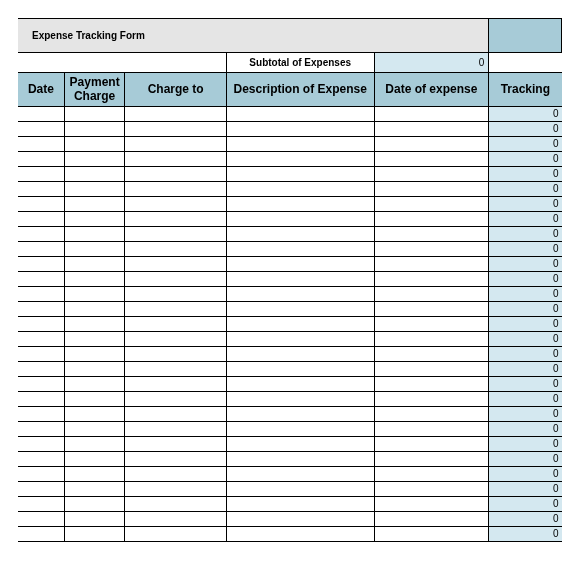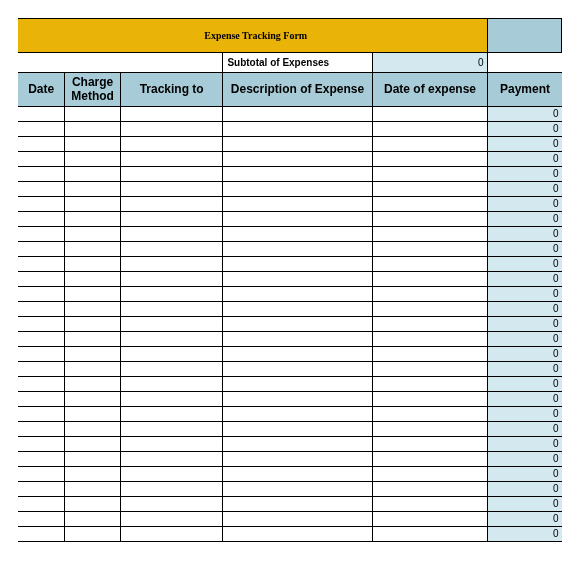--- a/index.html
+++ b/index.html
@@ -16,43 +16,42 @@
     width: 544px;
   }
   .sheet td, .sheet th {
     border: 1px solid #000;
     padding: 0;
     height: 15px;
     font-size: 10px;
     line-height: 1;
   }
   .title-cell {
-    background: #eab308;
-    font-family: Liberation Serif, serif;
+    background: #e5e5e5;
+    font-family: Liberation Sans, sans-serif;
     font-size: 20px;
     font-weight: bold;
     padding: 6px 8px 6px 14px !important;
     height: 34px !important;
     color: #000;
     border-left: none !important;
-    text-align: center;
   }
   .title-extra {
     background: #a7cbd7;
     height: 34px !important;
   }
   .subtotal-label-row td { height: 20px !important; }
   .subtotal-blank-left {
     border-left: none !important;
     border-right: 1px solid #000;
   }
   .subtotal-label {
     font-size: 11px;
     font-weight: bold;
-    text-align: left;
+    text-align: center;
     padding: 2px 4px !important;
     background: #fff;
   }
   .subtotal-value {
     background: #d4e8f0;
     text-align: right;
     padding: 2px 4px !important;
     font-size: 11px;
   }
   .subtotal-right-blank {
@@ -109,25 +108,25 @@
 
   <tr class="subtotal-label-row">
     <td class="subtotal-blank-left" colspan="3"></td>
     <td class="subtotal-label">Subtotal of Expenses</td>
     <td class="subtotal-value">0</td>
     <td class="subtotal-right-blank"></td>
   </tr>
 
   <tr class="hdr">
     <td class="hdr-first">Date</td>
-    <td>Charge Method</td>
-    <td>Tracking to</td>
+    <td>Payment Charge</td>
+    <td>Charge to</td>
     <td>Description of  Expense</td>
     <td>Date of expense</td>
-    <td class="hdr-last">Payment</td>
+    <td class="hdr-last">Tracking</td>
   </tr>
 
   </tbody>
     <tbody id="rows-body">
       <tr class="data-row">
         <td></td>
         <td></td>
         <td></td>
         <td></td>
         <td></td>

